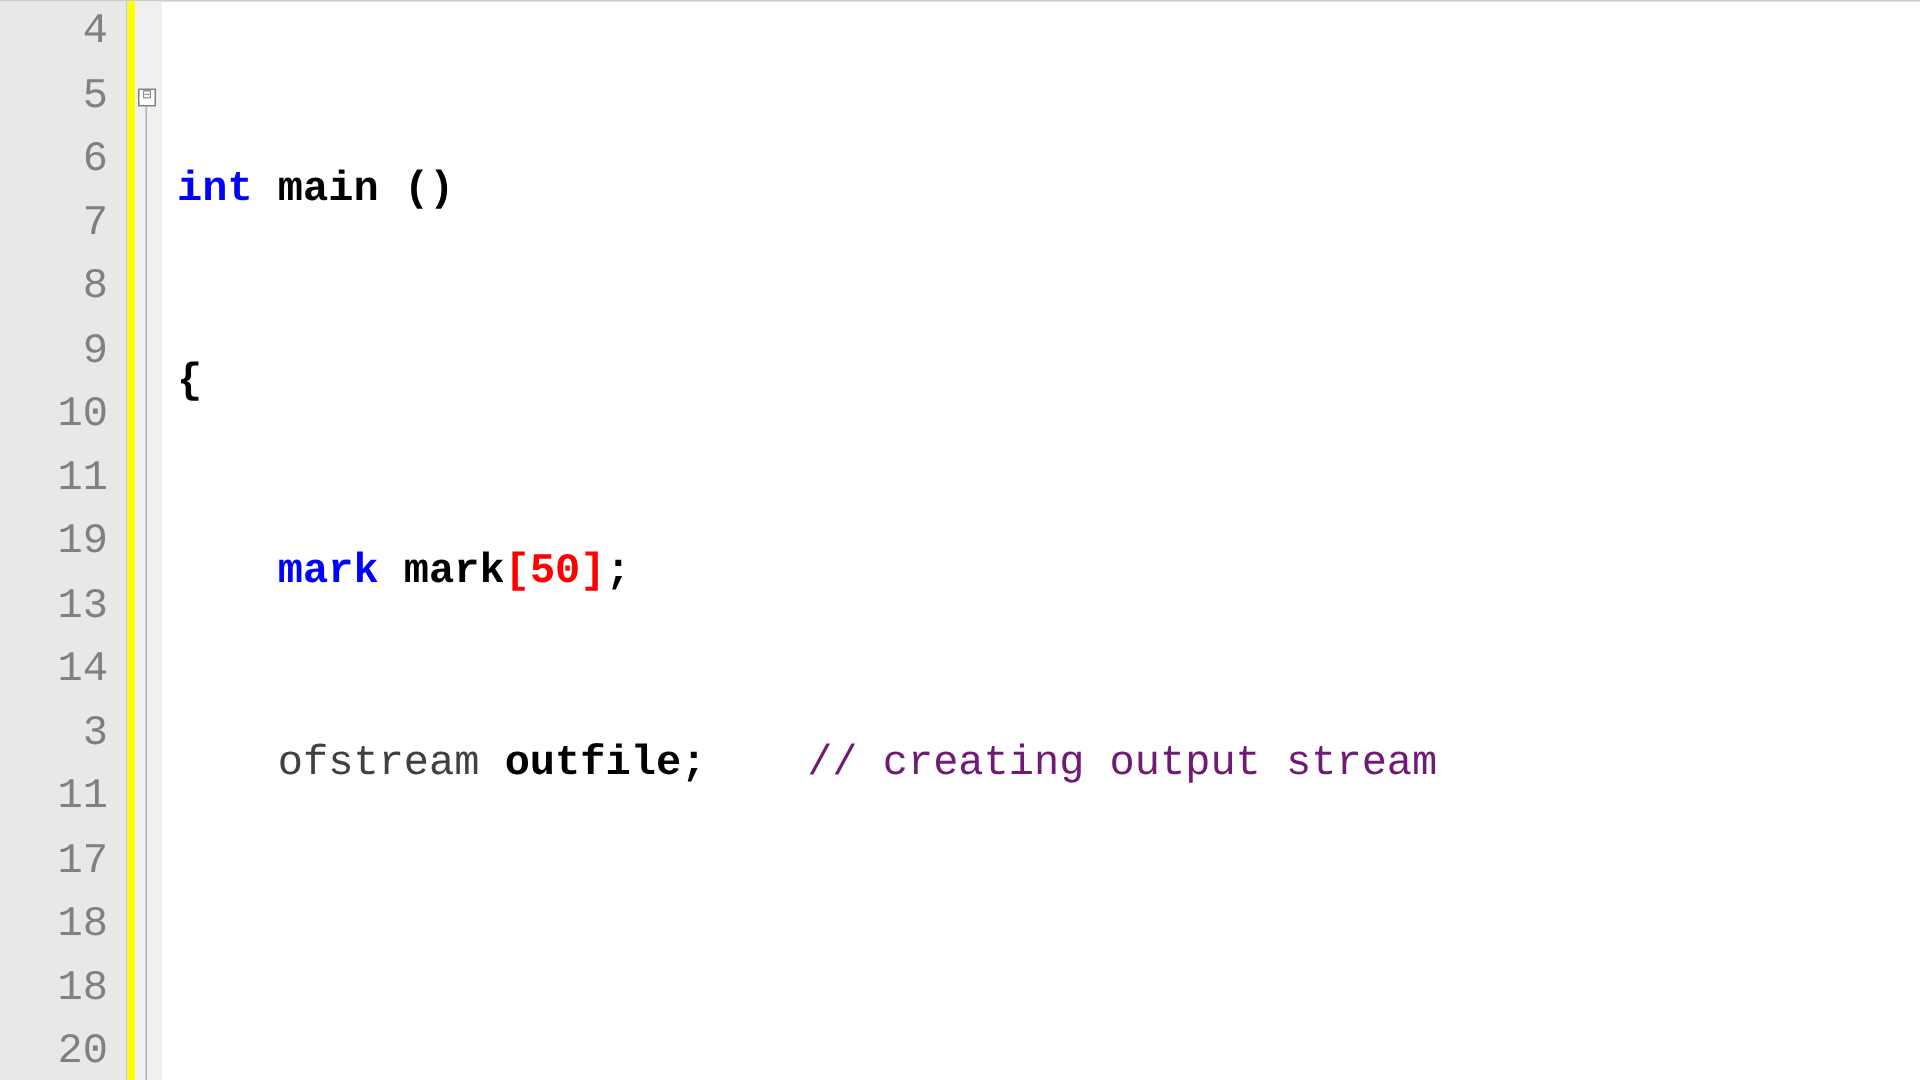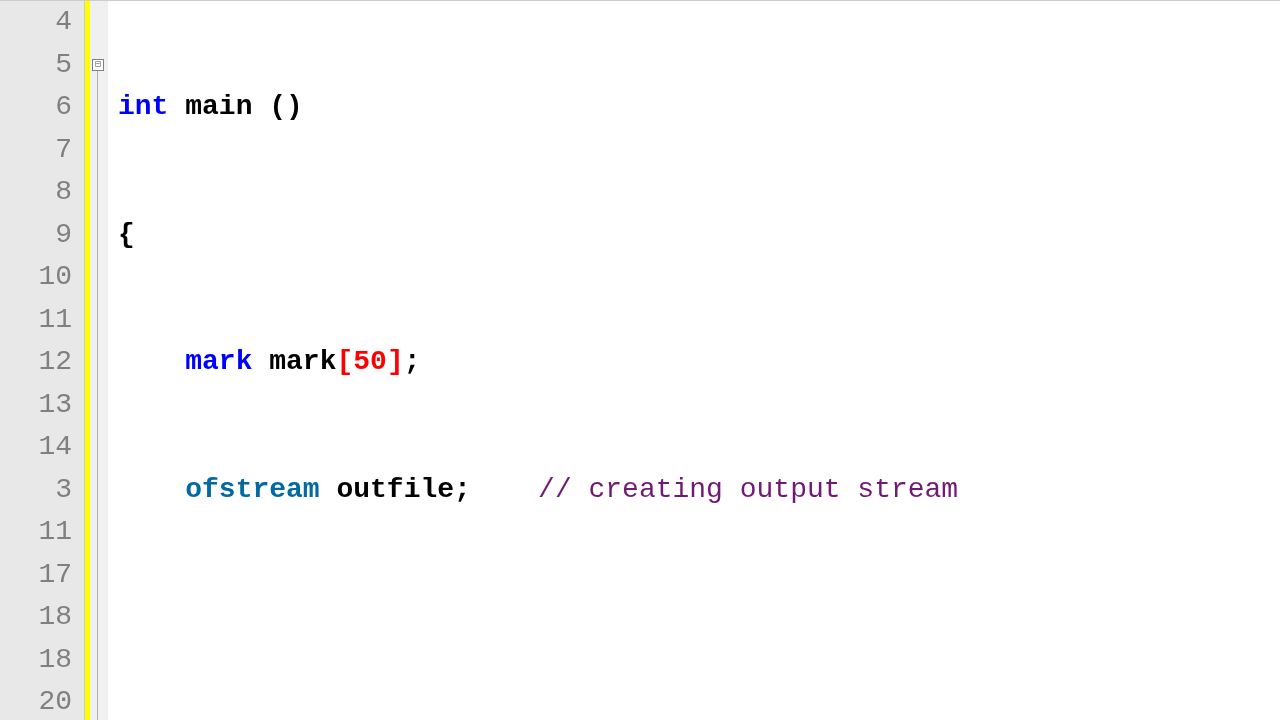--- a/index.html
+++ b/index.html
@@ -62,46 +62,47 @@
       height: 650px;
       background: #b0b0b0;
     }
     .code {
       flex: 1;
       padding-left: 10px;
       line-height: 42.5px;
       white-space: pre;
       font-weight: bold;
       color: #000;
+      margin-top: 20px;
     }
     .code-line {
       height: 42.5px;
     }
     .kw-type { color: #0000ff; font-weight: bold; }
-    .kw-io { color: #0369a1; font-weight: bold; }
+    .kw-io { color: #404040; font-weight: normal; }
     .num { color: #ff0000; text-align: right; }
     .op { color: #ff0000; }
     .comment { color: #701a75; font-weight: normal; }
     .plain { color: #000; }
     .paren { color: #000; }
   </style>
 </head>
 <body>
 
 <div class="editor">
   <div class="gutter">
     <div>4</div>
     <div>5</div>
     <div>6</div>
     <div>7</div>
     <div>8</div>
     <div>9</div>
     <div>10</div>
     <div>11</div>
-    <div>12</div>
+    <div>19</div>
     <div>13</div>
     <div>14</div>
     <div>3</div>
     <div>11</div>
     <div>17</div>
     <div>18</div>
     <div>18</div>
     <div>20</div>
   </div>
   <div class="marker-col"></div>

